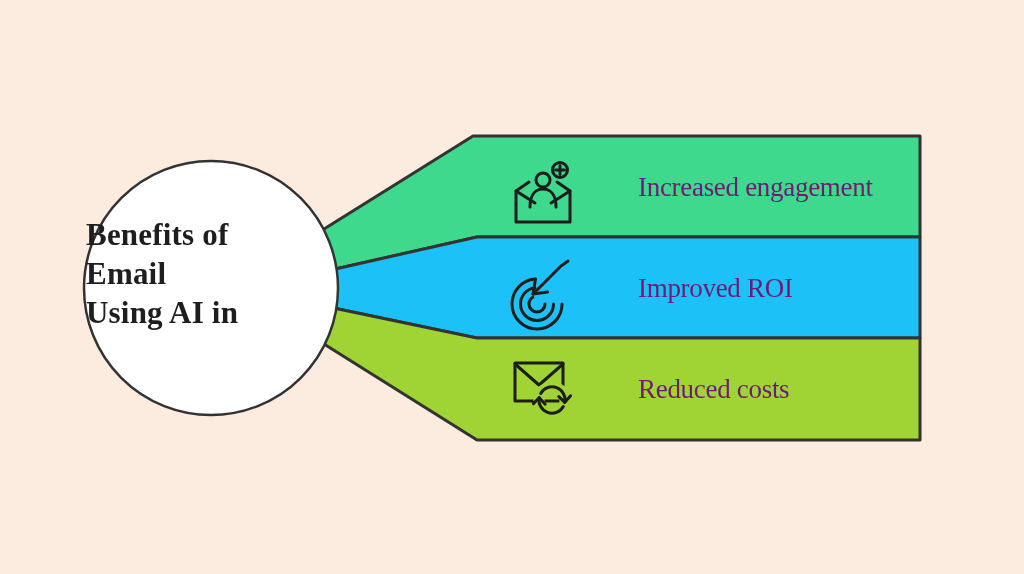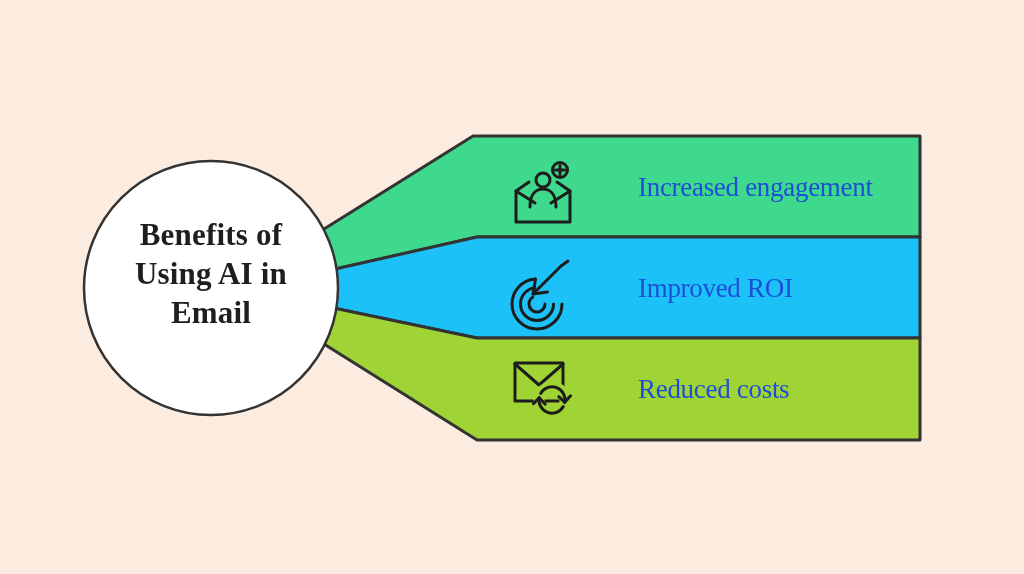--- a/index.html
+++ b/index.html
@@ -40,34 +40,34 @@
   .halo {
     stroke-width: 11;
     stroke-linecap: round;
     fill: none;
   }
   .hub-title {
     position: absolute;
     left: 86px;
     top: 215px;
     width: 250px;
-    text-align: center;
+    text-align: left;
     font-size: 31px;
     line-height: 39px;
     font-weight: bold;
     color: #1e1e1e;
     letter-spacing: 0.2px;
   }
   .banner-label {
     position: absolute;
     left: 638px;
     height: 34px;
     line-height: 34px;
     font-size: 27px;
-    color: #1d4ed8;
+    color: #701a75;
     letter-spacing: -0.3px;
     white-space: nowrap;
   }
 </style>
 </head>
 <body>
 
 <div class="stage">
 
   <svg width="1024" height="574" viewBox="0 0 1024 574">
@@ -105,21 +105,21 @@
       </g>
       <path d="M540.7 393.5 A13 13 0 0 1 564.8 402.3"></path>
       <path d="M564.8 402.3 L558.8 396.6 M564.8 402.3 L570.6 395.8"></path>
       <path d="M563.3 406.5 A13 13 0 0 1 539.2 397.7"></path>
       <path d="M539.2 397.7 L533.4 403.6 M539.2 397.7 L545.2 404.2"></path>
     </g>
   </svg>
 
   <div class="hub-title">
     <div>Benefits of</div>
+    <div>Email</div>
     <div>Using AI in</div>
-    <div>Email</div>
   </div>
 
   <div class="banner-label" style="top:170px">Increased engagement</div>
   <div class="banner-label" style="top:372px">Reduced costs</div>
   <div class="banner-label" style="top:271px">Improved ROI</div>
 
 </div>
 
 </body></html>

